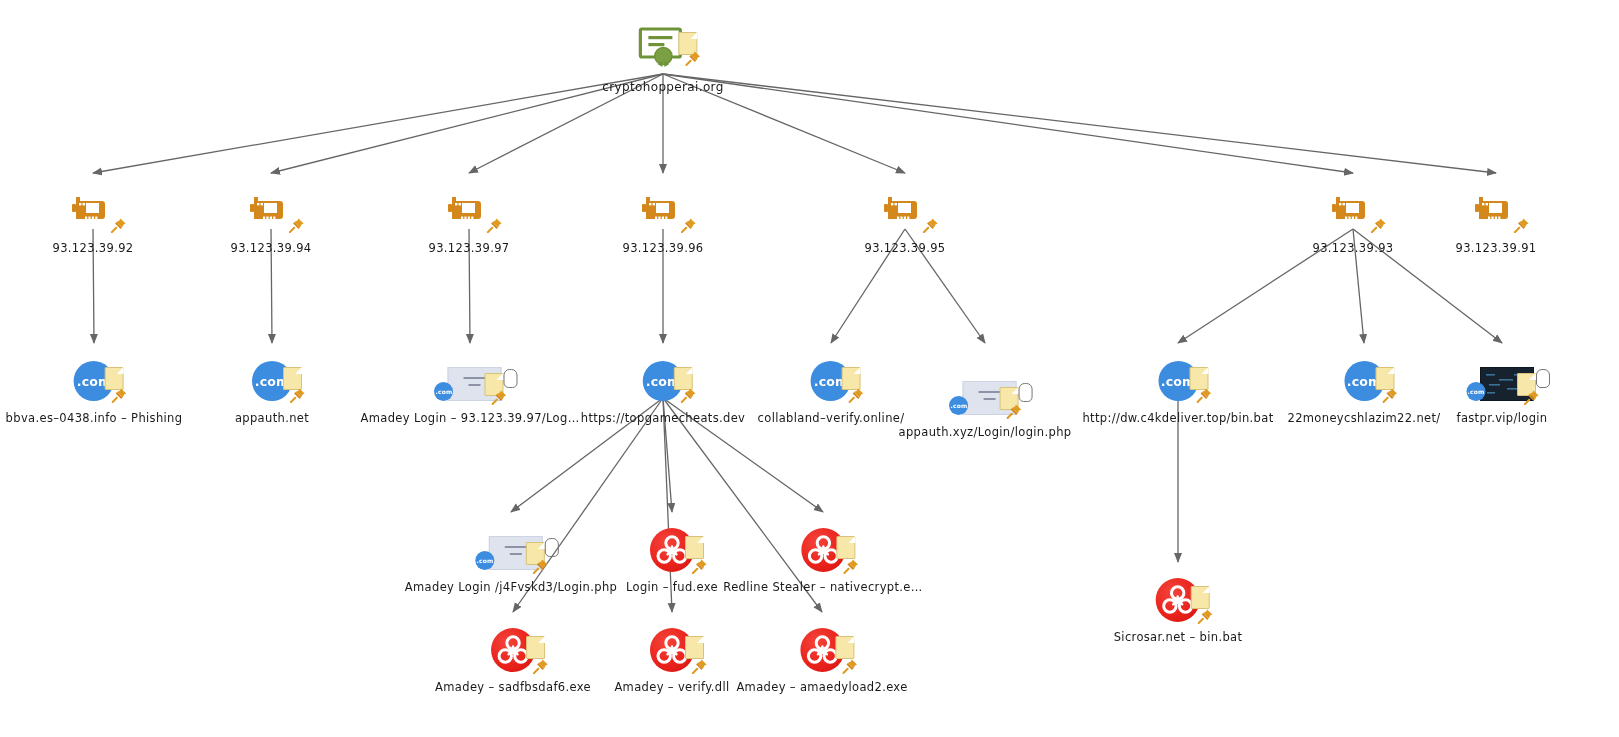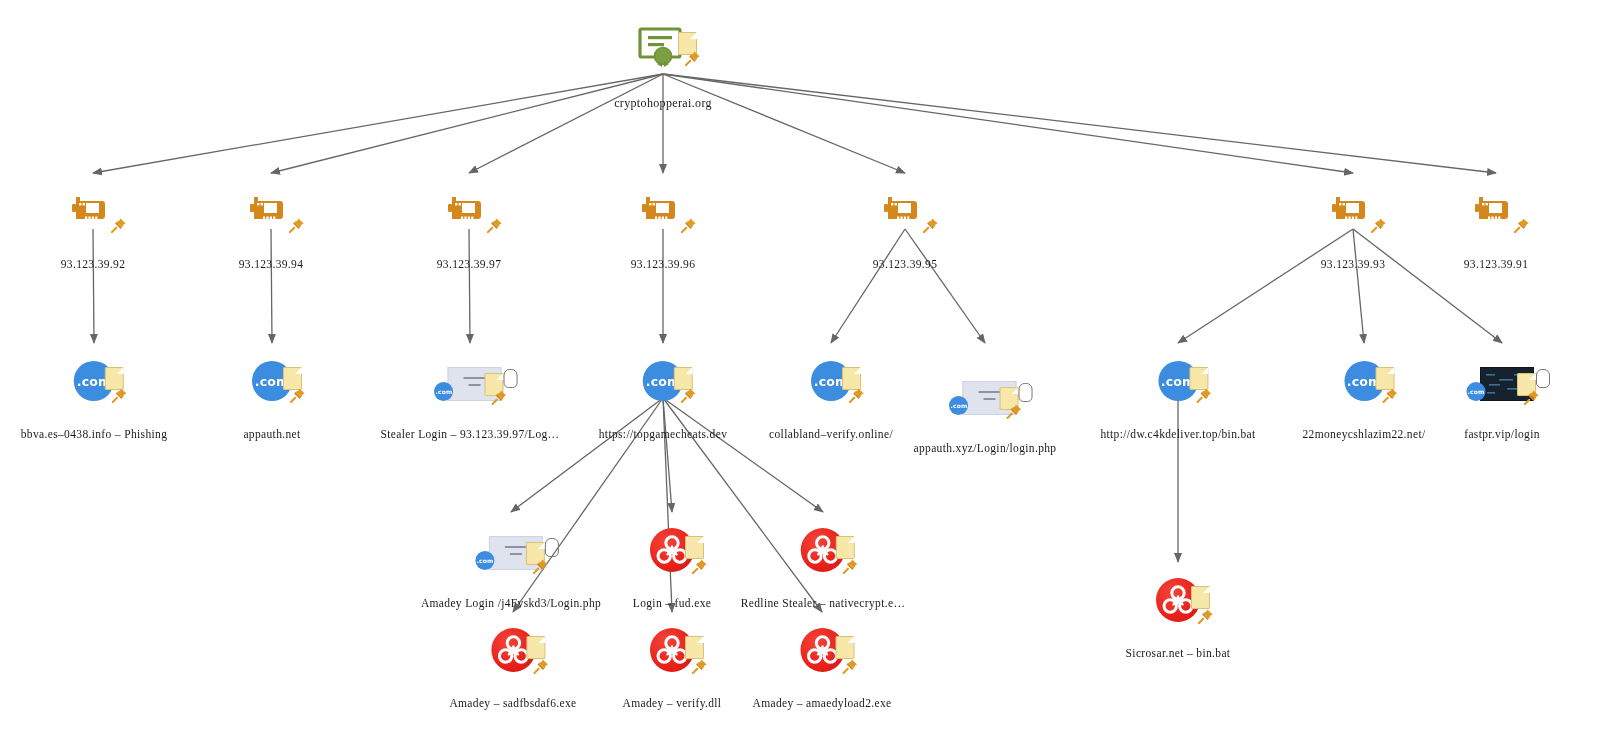--- a/index.html
+++ b/index.html
@@ -8,22 +8,22 @@
     width:1619px;height:737px;position:relative;overflow:hidden;
     background:#ffffff;
     font-family:"DejaVu Sans","Liberation Sans",sans-serif;
   }
   #graph{position:absolute;inset:0;}
   svg.edges{position:absolute;left:0;top:0;width:1619px;height:737px;pointer-events:none;}
 
   .node{position:absolute;transform:translate(-50%,0);text-align:center;}
   .node .glyph{position:relative;height:54px;width:120px;margin:0 auto;}
   .node .label{
-    margin-top:18px;font-size:11.5px;color:#1a1a1a;letter-spacing:.35px;
-    white-space:nowrap;line-height:14px;font-family:Liberation Serif, serif;
+    margin-top:2px;font-size:11.5px;color:#1a1a1a;letter-spacing:.35px;
+    white-space:nowrap;line-height:14px;
   }
   .node.root .label{font-size:12px;}
 
   
   .badge-doc{
     position:absolute;width:17px;height:21px;
     background:#f7e7a8;border:1px solid #d8c179;border-radius:1px;
   }
   .badge-doc:after{
     content:"";position:absolute;right:-1px;top:-1px;
@@ -314,21 +314,21 @@
           </span>
           <span class="globe small">.com</span>
           <span class="badge-doc" style="right:26px;top:18px"></span>
           <span class="clip" style="right:12px;top:14px"></span>
           <span class="pin" style="right:22px;bottom:4px"><svg width="16" height="16" viewBox="0 0 16 16">
               <path d="M9.4,1.4 l5.2,5.2 -2.1,.9 -1.4,3.1 -5.7,-5.7 3.1,-1.4 z" fill="#e09a20"></path>
               <path d="M5.4,5.1 l5.5,5.5 -1.3,1.3 -5.5,-5.5 z" fill="#d4881b"></path>
               <path d="M5.2,10.8 L.8,15.2" stroke="#e09a20" stroke-width="2" stroke-linecap="round"></path>
             </svg></span>
         </div>
-        <div class="label">Stealer Login – 93.123.39.97/Log…</div>
+        <div class="label">Amadey Login – 93.123.39.97/Log…</div>
       </div>
       <div class="node domain" style="left: 663px; top: 355px;">
         <div class="glyph">
           <span class="globe">.com</span>
           <span class="badge-doc" style="right:30px;top:12px"></span>
           <span class="pin" style="right:26px;bottom:6px"><svg width="16" height="16" viewBox="0 0 16 16">
               <path d="M9.4,1.4 l5.2,5.2 -2.1,.9 -1.4,3.1 -5.7,-5.7 3.1,-1.4 z" fill="#e09a20"></path>
               <path d="M5.4,5.1 l5.5,5.5 -1.3,1.3 -5.5,-5.5 z" fill="#d4881b"></path>
               <path d="M5.2,10.8 L.8,15.2" stroke="#e09a20" stroke-width="2" stroke-linecap="round"></path>
             </svg></span>

